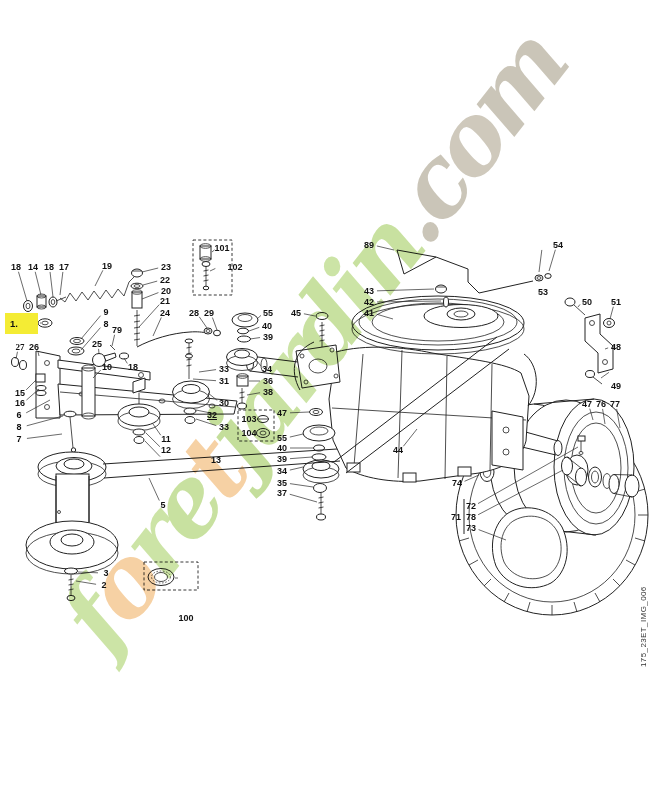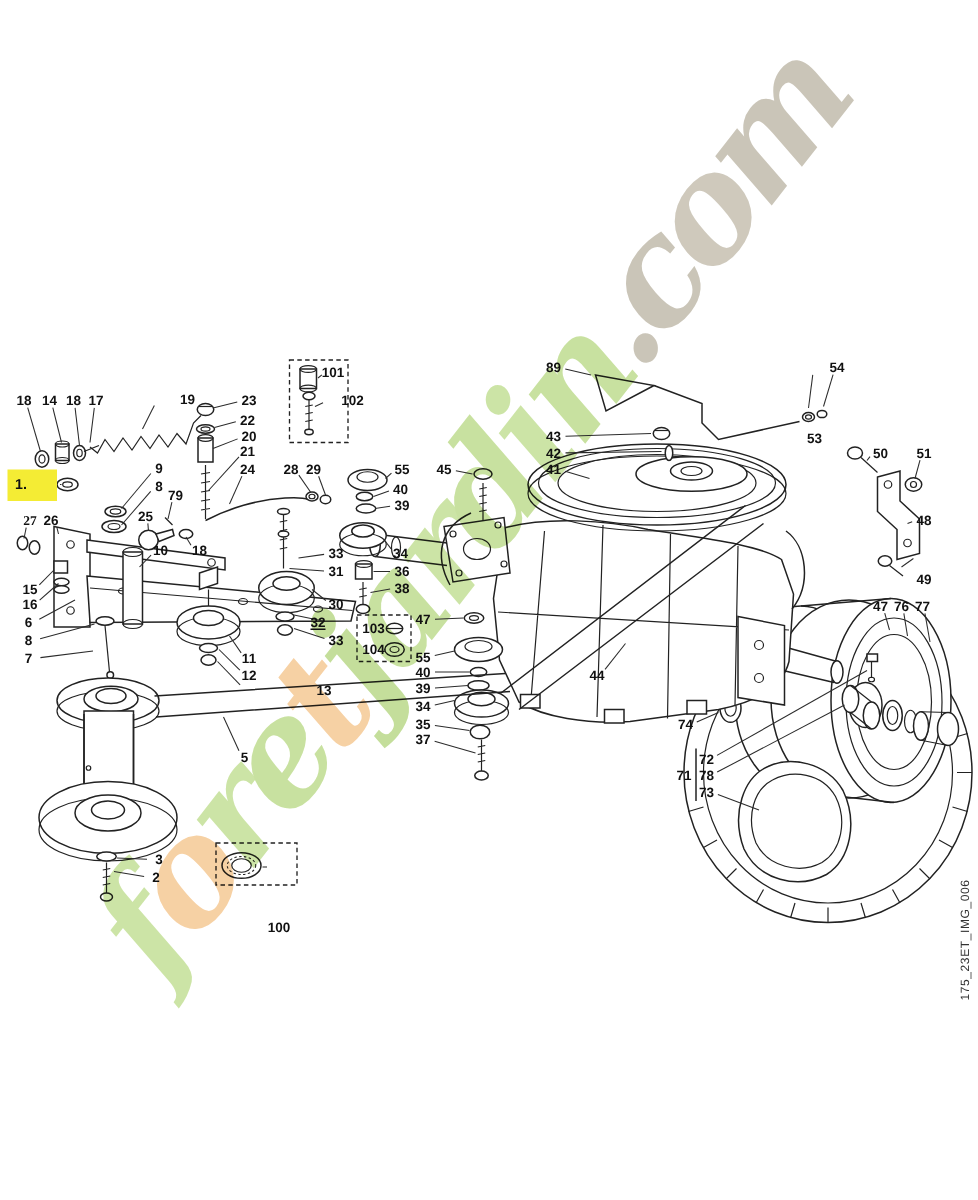--- a/index.html
+++ b/index.html
@@ -357,21 +357,21 @@
       <line x1="478.00557619255443" y1="503.5856951205566" x2="578" y2="447" stroke="#2b2b2b" stroke-width="0.7"></line>
       <line x1="478.12417468151364" y1="514.7252974862015" x2="563" y2="470" stroke="#2b2b2b" stroke-width="0.7"></line>
       <line x1="478.56756756756755" y1="529.6216216216217" x2="506" y2="540" stroke="#2b2b2b" stroke-width="0.7"></line>
       <line x1="20" y1="324" x2="41" y2="323" stroke="#2b2b2b" stroke-width="0.7" stroke-dasharray="2,2"></line>
     </svg>
 <div id="labels">
       <div class="plabel" style="left: 16px; top: 267px;">18</div>
       <div class="plabel" style="left: 33px; top: 267px;">14</div>
       <div class="plabel" style="left: 49px; top: 267px;">18</div>
       <div class="plabel" style="left: 64px; top: 267px;">17</div>
-      <div class="plabel" style="left: 125px; top: 266px;">19</div>
+      <div class="plabel" style="left: 107px; top: 266px;">19</div>
       <div class="plabel" style="left: 166px; top: 267px;">23</div>
       <div class="plabel" style="left: 165px; top: 280px;">22</div>
       <div class="plabel" style="left: 166px; top: 291px;">20</div>
       <div class="plabel" style="left: 165px; top: 301px;">21</div>
       <div class="plabel" style="left: 165px; top: 313px;">24</div>
       <div class="plabel" style="left: 194px; top: 313px;">28</div>
       <div class="plabel" style="left: 209px; top: 313px;">29</div>
       <div class="plabel" style="left: 106px; top: 312px;">9</div>
       <div class="plabel" style="left: 106px; top: 324px;">8</div>
       <div class="plabel" style="left: 117px; top: 330px;">79</div>

